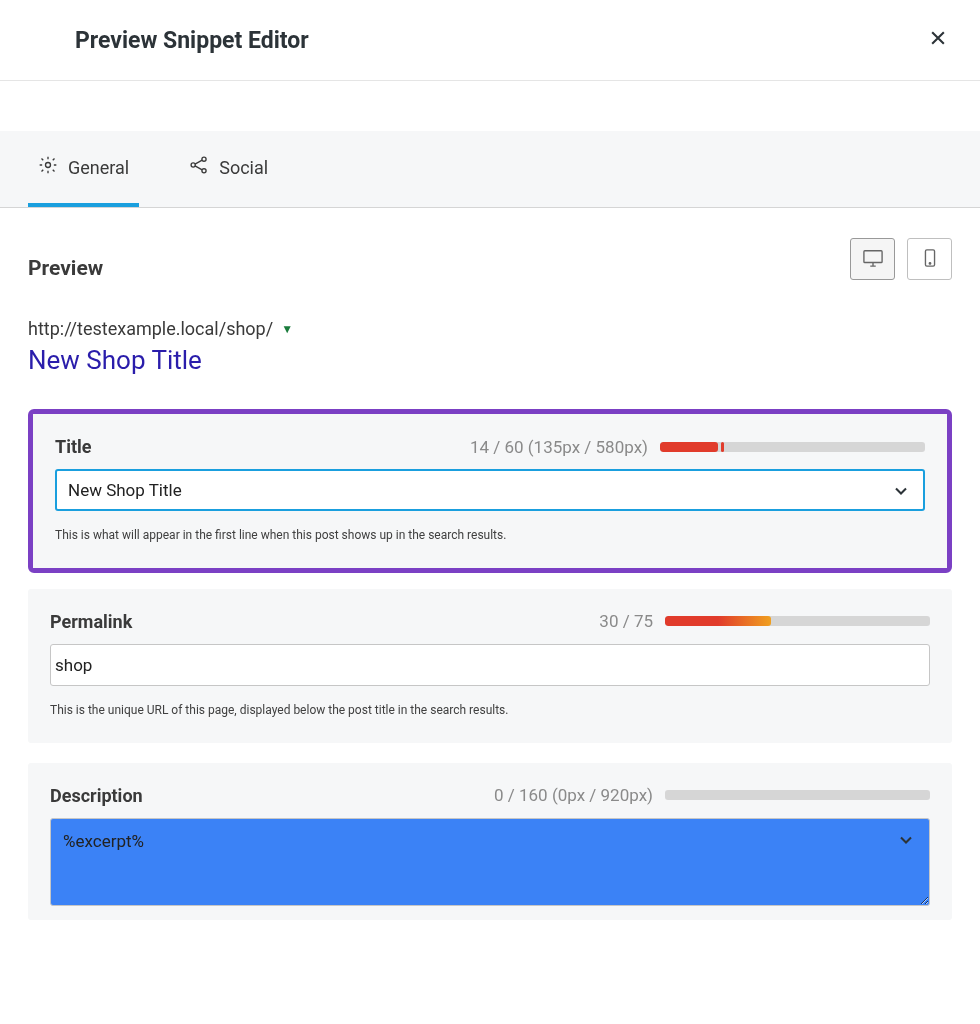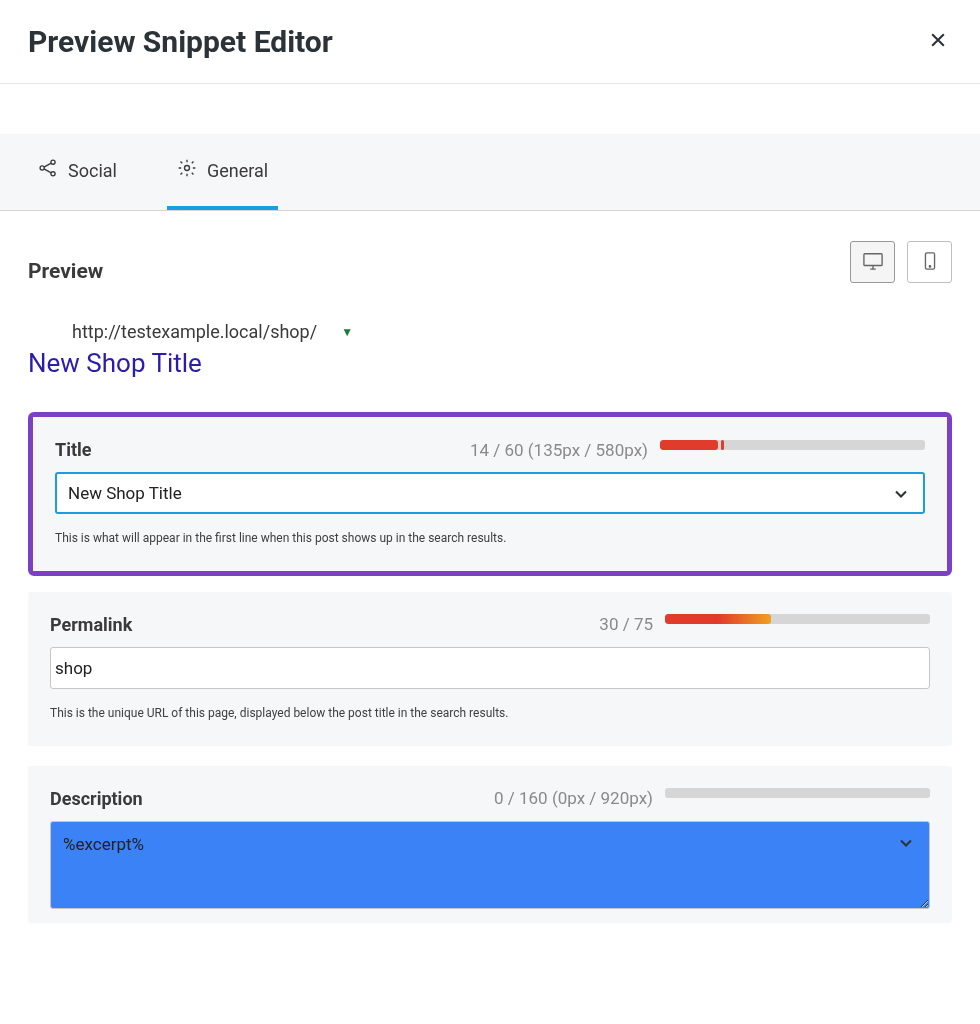--- a/index.html
+++ b/index.html
@@ -1,42 +1,42 @@
 <!DOCTYPE html>
 <html><head>
 <meta charset="utf-8">
 <style>
 *{box-sizing:border-box;margin:0;padding:0;}
 body{font-family:-apple-system,BlinkMacSystemFont,"Segoe UI",Roboto,sans-serif;background:#fff;color:#2c3338;width:980px;}
 .header{display:flex;align-items:center;justify-content:space-between;padding:24px 28px;border-bottom:1px solid #e5e5e5;}
-.header h1{font-size:30px;font-weight:700;color:#2c3338;}
+.header h1{font-size:23px;font-weight:700;color:#2c3338;margin-left:47px;}
 .close-btn{background:none;border:none;cursor:pointer;padding:4px;font-size:22px;line-height:1;color:#2c3338;}
 .close-btn svg{width:20px;height:20px;}
 .spacer{height:50px;}
 .tabs-wrap{background:#f6f7f8;border-bottom:1px solid #d5d5d5;}
 .tabs{display:flex;padding:0 28px;gap:40px;}
 .tab{display:flex;align-items:center;gap:10px;padding:24px 10px;cursor:pointer;border-bottom:4px solid transparent;color:#3a3a3a;font-size:18px;font-weight:400;}
 .tab.active{border-bottom-color:#1a9fde;}
 .tab svg{width:20px;height:20px;}
 .content{padding:30px 28px;}
 .preview-row{display:flex;align-items:flex-end;justify-content:space-between;margin-bottom:38px;}
 .preview-row h2{font-size:21px;font-weight:700;color:#3a3a3a;}
 .toggle-group{display:flex;gap:12px;}
 .toggle-btn{width:45px;height:42px;border:1px solid #bfbfbf;border-radius:3px;background:#fff;display:flex;align-items:center;justify-content:center;cursor:pointer;}
 .toggle-btn.active{border-color:#999;background:#f5f5f5;}
 .toggle-btn svg{width:22px;height:20px;stroke:#666;fill:none;stroke-width:1.5;}
-.url-line{display:flex;align-items:center;gap:24px;font-size:18px;color:#3a3a3a;margin-bottom:6px;margin-left:44px;}
+.url-line{display:flex;align-items:center;gap:8px;font-size:18px;color:#3a3a3a;margin-bottom:6px;}
 .url-line .arrow{color:#1a7c3c;font-size:12px;}
 .preview-title{color:#2a1dab;font-size:26px;font-weight:400;margin-bottom:34px;}
 .highlight-box{border:5px solid #7b40c4;border-radius:6px;padding:0;}
 .field-card{background:#f6f7f8;border-radius:3px;padding:22px 22px 24px;margin-bottom:20px;}
 .highlight-box .field-card{margin-bottom:0;border-radius:0;}
 .field-head{display:flex;align-items:center;justify-content:space-between;margin-bottom:12px;gap:23px;}
 .field-label{font-size:18px;font-weight:700;color:#3a3a3a;}
-.field-meta{display:flex;gap:12px;}
+.field-meta{display:flex;align-items:center;gap:12px;}
 .counter{font-size:17px;color:#8a8a8a;white-space:nowrap;}
 .meter{width:265px;height:10px;background:#d6d6d6;border-radius:3px;overflow:hidden;position:relative;}
 .meter-fill{height:100%;position:absolute;left:0;top:0;background:linear-gradient(90deg,#e13b2b 0%,#e13b2b 50%,#f0a020 100%);border-radius:3px;}
 .meter-fill.red{background:#e13b2b;}
 .meter-fill.red::after{content:"";position:absolute;right:-6px;top:0;height:100%;width:3px;background:#e13b2b;border-radius:2px;}
 .input-row{position:relative;margin-bottom:16px;}
 .text-input{width:100%;font-size:17px;padding:10px 42px 10px 4px;border:1px solid #c6c6c6;border-radius:3px;background:#fff;font-family:inherit;color:#222;}
 .text-input.focused{border:2px solid #1a9fde;outline:none;padding:9px 41px 9px 11px;}
 .textarea-input{width:100%;font-size:17px;padding:12px 42px 12px 12px;border:1px solid #c6c6c6;border-radius:3px;background:#3b82f6;font-family:inherit;color:#222;min-height:88px;resize:vertical;}
 .chevron{position:absolute;right:14px;top:12px;cursor:pointer;}
@@ -54,39 +54,39 @@
           <path d="M5 5 L19 19 M19 5 L5 19"></path>
         </svg>
     </span>
   </button>
 </div>
 
 <div class="spacer"></div>
 
 <div class="tabs-wrap">
   <div class="tabs">
+    <div class="tab active">
+      <span>
+        <svg viewBox="0 0 24 24" fill="none" stroke="#3a3a3a" stroke-width="1.6">
+            <circle cx="12" cy="12" r="3"></circle>
+            <path d="M12 2v3M12 19v3M4.2 4.2l2.1 2.1M17.7 17.7l2.1 2.1M2 12h3M19 12h3M4.2 19.8l2.1-2.1M17.7 6.3l2.1-2.1"></path>
+          </svg>
+      </span>
+      <span>General</span>
+    </div>
     <div class="tab">
       <span>
         <svg viewBox="0 0 24 24" fill="none" stroke="#3a3a3a" stroke-width="1.6">
             <circle cx="5" cy="12" r="2.5"></circle>
             <circle cx="18" cy="5" r="2.5"></circle>
             <circle cx="18" cy="19" r="2.5"></circle>
             <path d="M7.2 10.9 L15.8 6.1 M7.2 13.1 L15.8 17.9"></path>
           </svg>
       </span>
       <span>Social</span>
-    </div>
-    <div class="tab active">
-      <span>
-        <svg viewBox="0 0 24 24" fill="none" stroke="#3a3a3a" stroke-width="1.6">
-            <circle cx="12" cy="12" r="3"></circle>
-            <path d="M12 2v3M12 19v3M4.2 4.2l2.1 2.1M17.7 17.7l2.1 2.1M2 12h3M19 12h3M4.2 19.8l2.1-2.1M17.7 6.3l2.1-2.1"></path>
-          </svg>
-      </span>
-      <span>General</span>
     </div>
   </div>
 </div>
 
 <div class="content">
 
   <div class="preview-row">
     <h2>Preview</h2>
     <div class="toggle-group">
       <button class="toggle-btn active">

